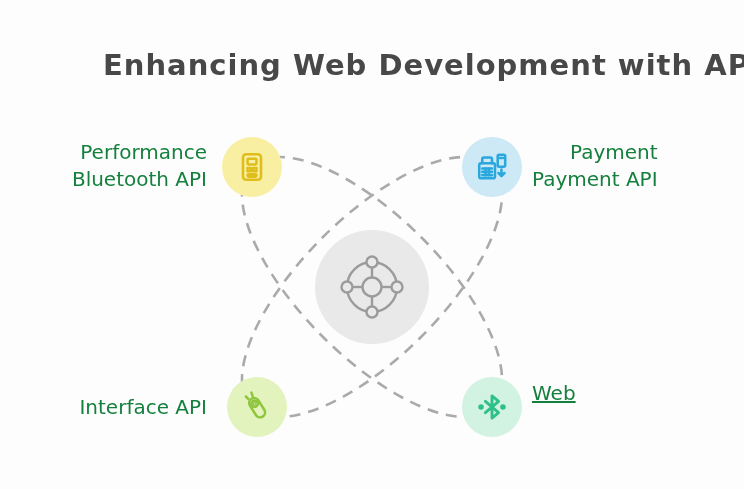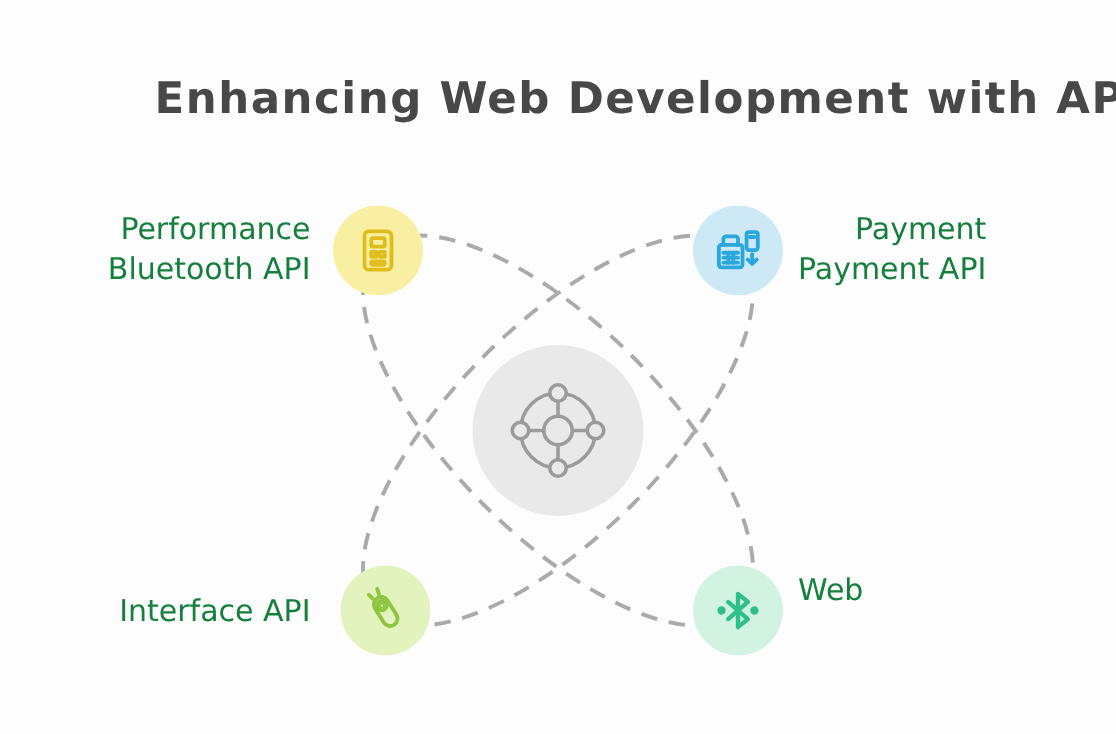--- a/index.html
+++ b/index.html
@@ -38,21 +38,21 @@
     position: absolute;
     font-size: 20px;
     line-height: 27px;
     color: #15803d;
   }
   .label-left  { right: 537px; text-align: right; }
   .label-right { left: 532px; text-align: right; }
   .lbl-performance { top: 139px; }
   .lbl-payment     { top: 139px; }
   .lbl-vibration   { top: 394px; }
-  .lbl-bluetooth   { top: 380px; }
+  .lbl-bluetooth   { top: 380px; text-decoration: underline; }
   .node-label span { display: block; }
 </style>
 </head>
 <body>
 
 <div class="stage">
 
   <svg class="bg-svg" width="744" height="489" viewBox="0 0 744 489">
     <g fill="none" stroke-width="2.6" stroke-dasharray="11 8" stroke="#AAAAAA">
       <ellipse cx="372" cy="287" rx="170" ry="70" transform="rotate(45 372 287)"></ellipse>

